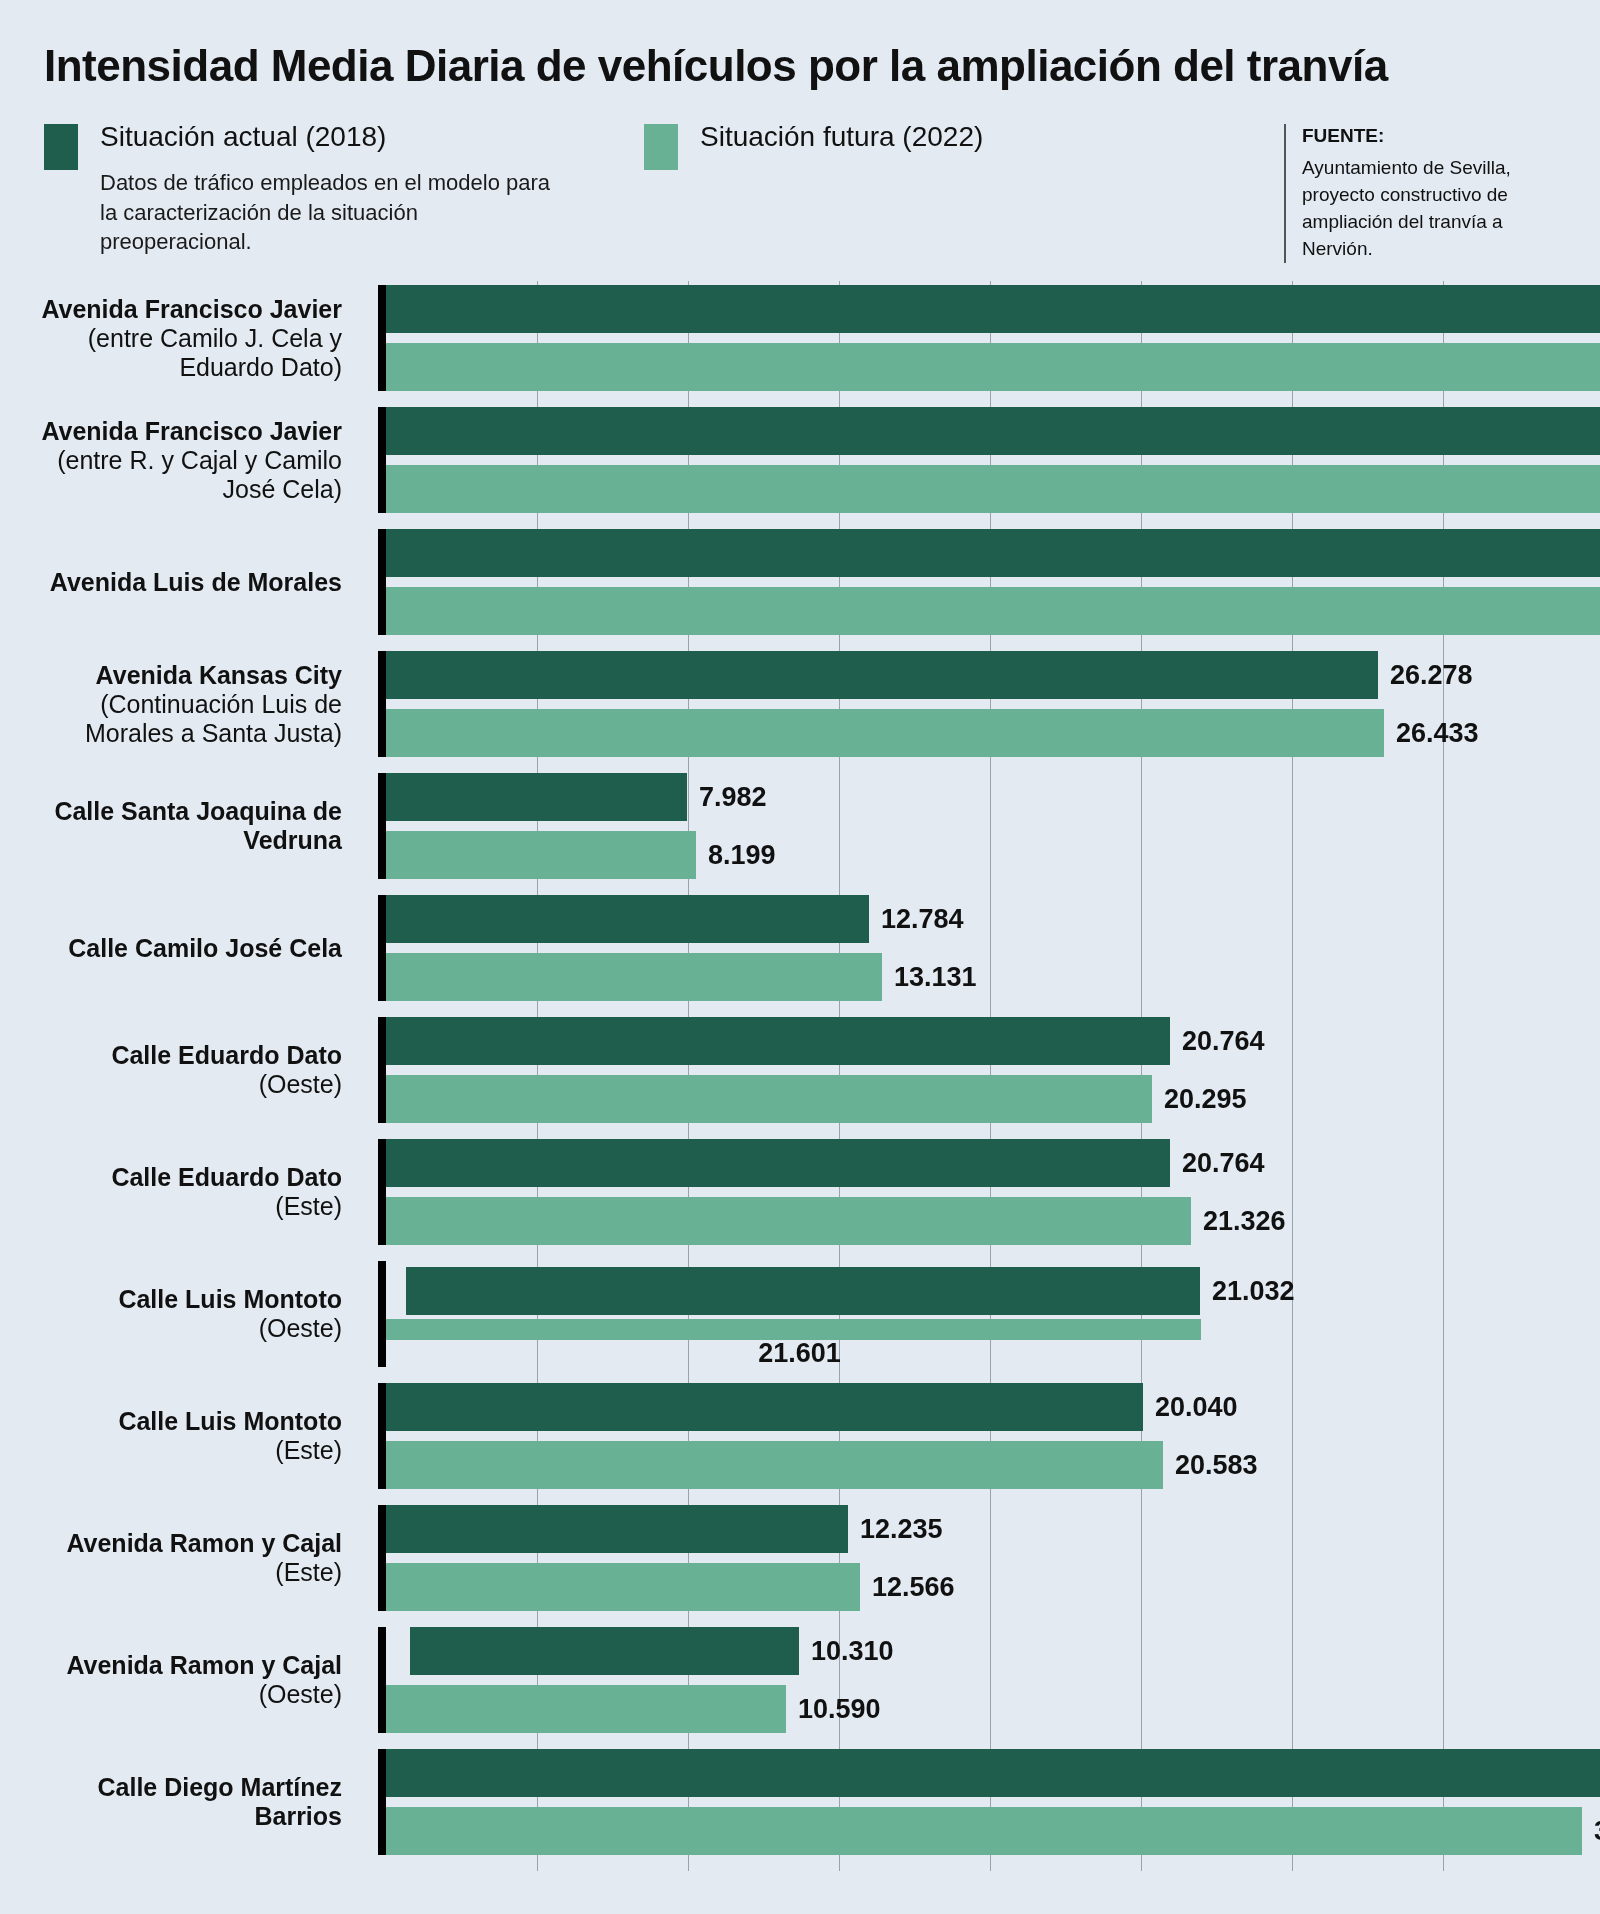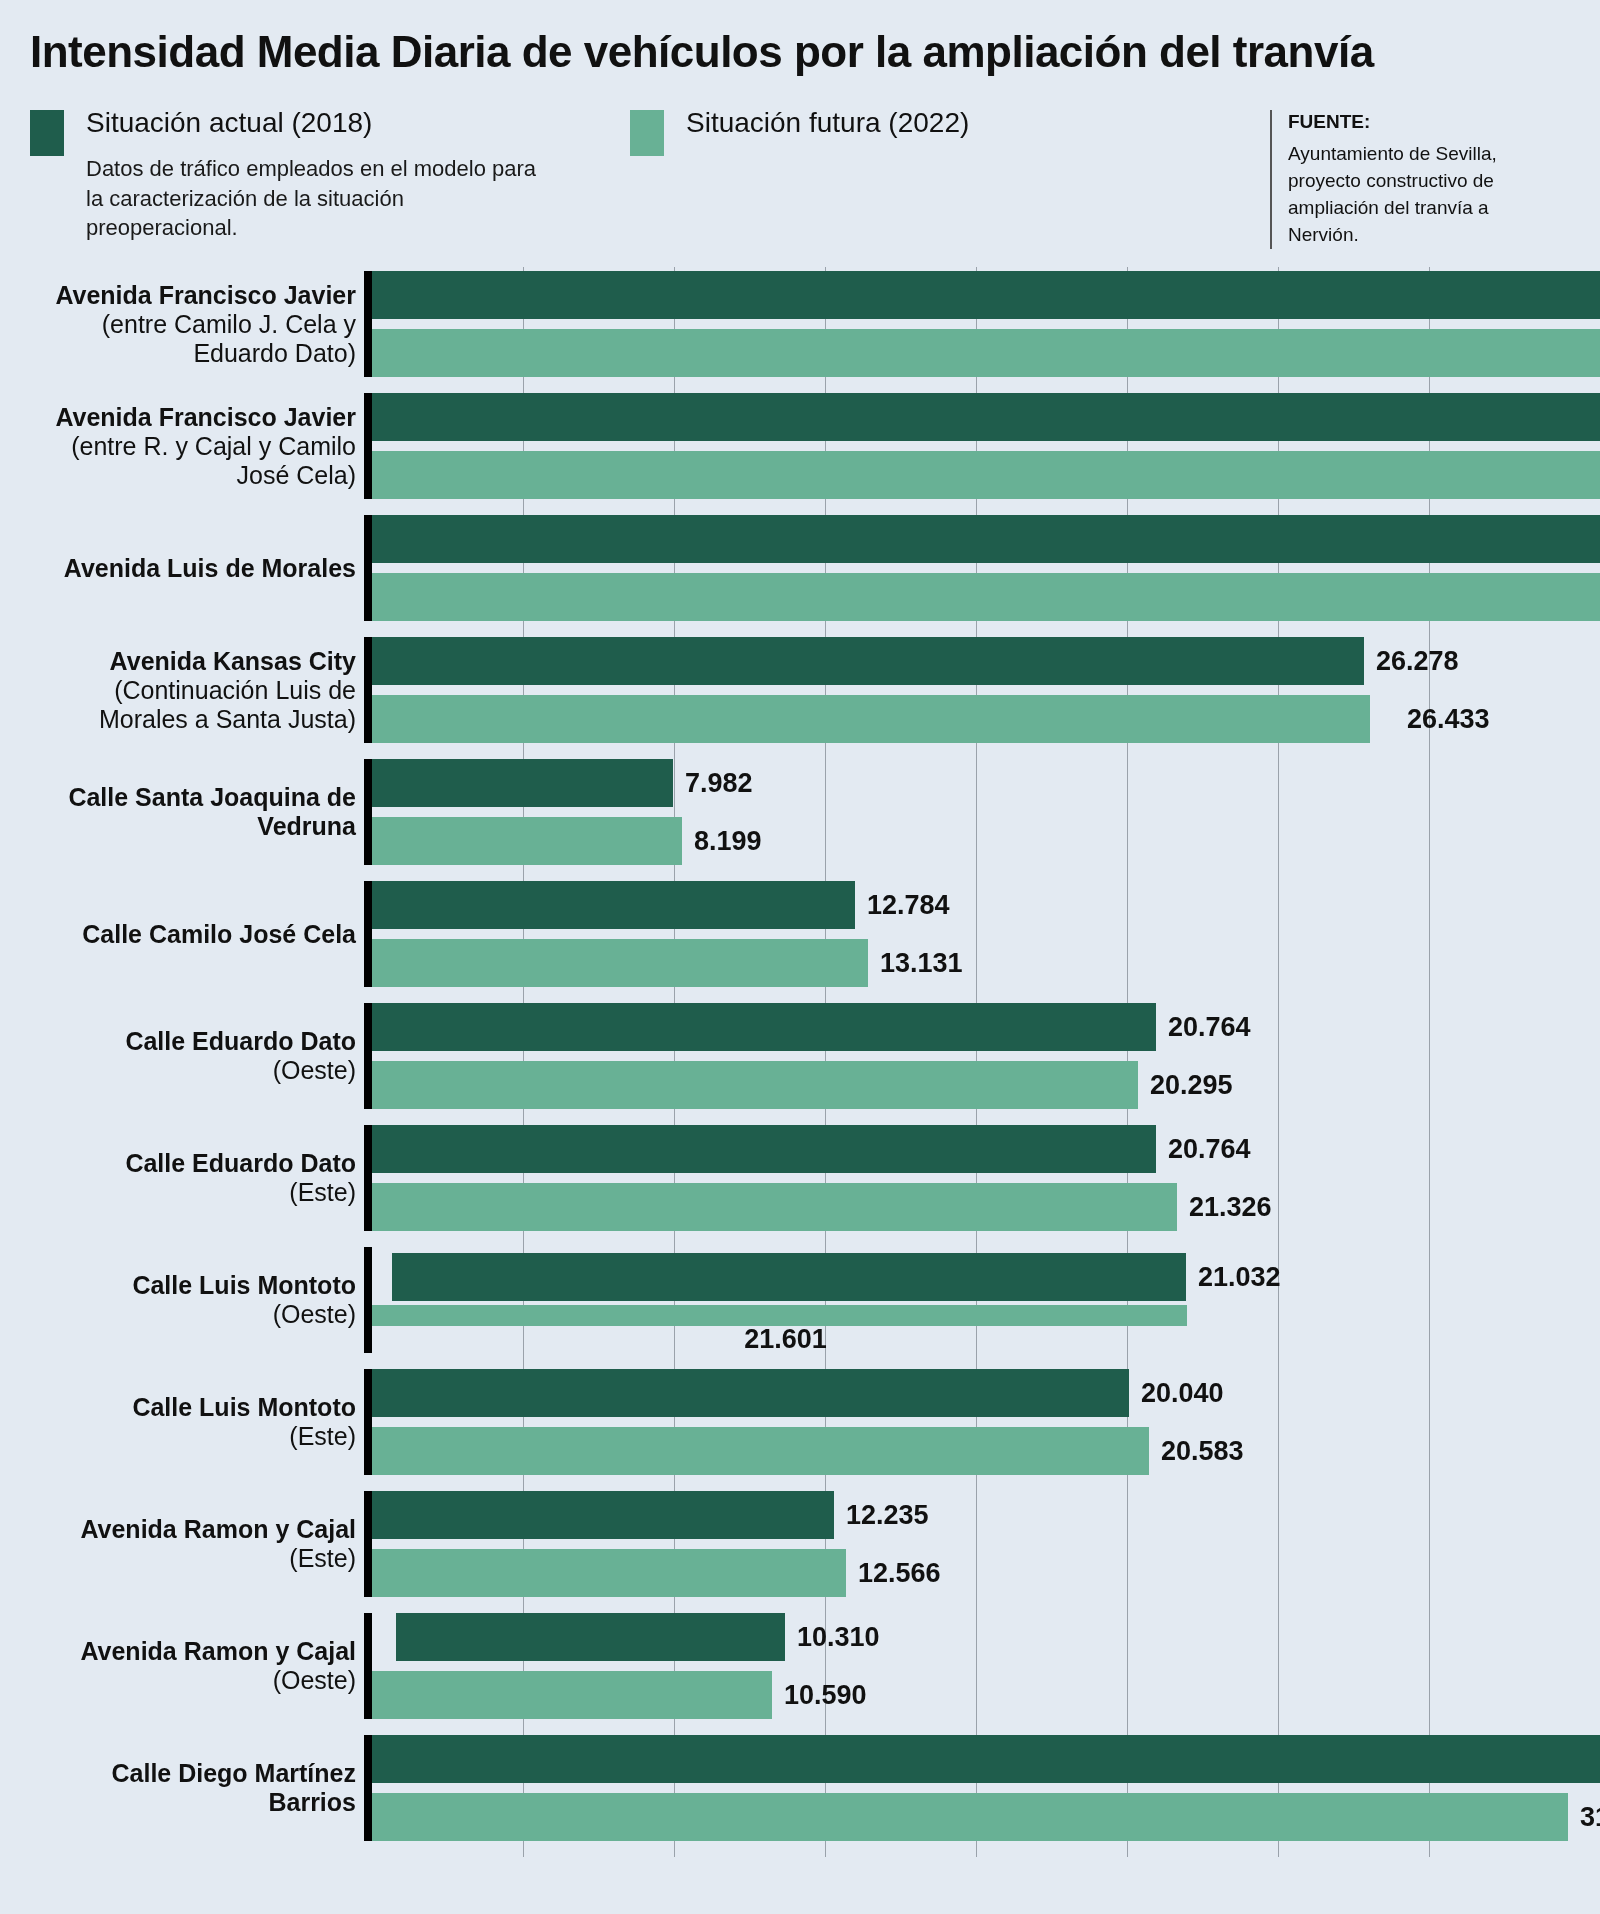--- a/index.html
+++ b/index.html
@@ -6,21 +6,21 @@
 
   body {
     width: 1600px;
     height: 1914px;
     background: #e3eaf2;
     font-family: "Liberation Sans", sans-serif;
     color: #111111;
     overflow: hidden;
   }
 
-  .page { position: relative; width: 1600px; height: 1914px; padding: 0; }
+  .page { position: relative; width: 1600px; height: 1914px; padding: 14px; }
 
   
   .title {
     font-size: 44px;
     font-weight: bold;
     letter-spacing: -0.5px;
     padding: 28px 30px 0 30px;
     line-height: 1.08;
     white-space: nowrap;
   }
@@ -223,21 +223,21 @@
         <div class="row" style="top: 370px; height: 122px;">
           <div class="axis-tick" style="left: 364px; top: 0px; height: 106px; width: 8px;"></div>
           <div class="row-label" style="top: 0px; height: 106px; display: flex; flex-direction: column; justify-content: center;">
             <b>Avenida Kansas City</b>
             <span class="paren"> (Continuación Luis de Morales a Santa Justa)</span>
           </div>
           <div class="bar-line" style="left: 372px; top: 0px;">
             <div class="bar dark" style="width: 992px;"></div>
             <div class="bar-value">26.278</div>
           </div>
-          <div class="bar-line" style="left: 372px; top: 58px; gap: 25px;">
+          <div class="bar-line" style="left: 372px; top: 58px;">
             <div class="bar light" style="width: 998px;"></div>
             <div class="bar-value">26.433</div>
           </div>
         </div>
         <div class="row" style="top: 492px; height: 122px;">
           <div class="axis-tick" style="left: 364px; top: 0px; height: 106px; width: 8px;"></div>
           <div class="row-label" style="top: 0px; height: 106px; display: flex; flex-direction: column; justify-content: center;">
             <b>Calle Santa Joaquina de Vedruna</b>
           </div>
           <div class="bar-line" style="left: 372px; top: 0px;">

